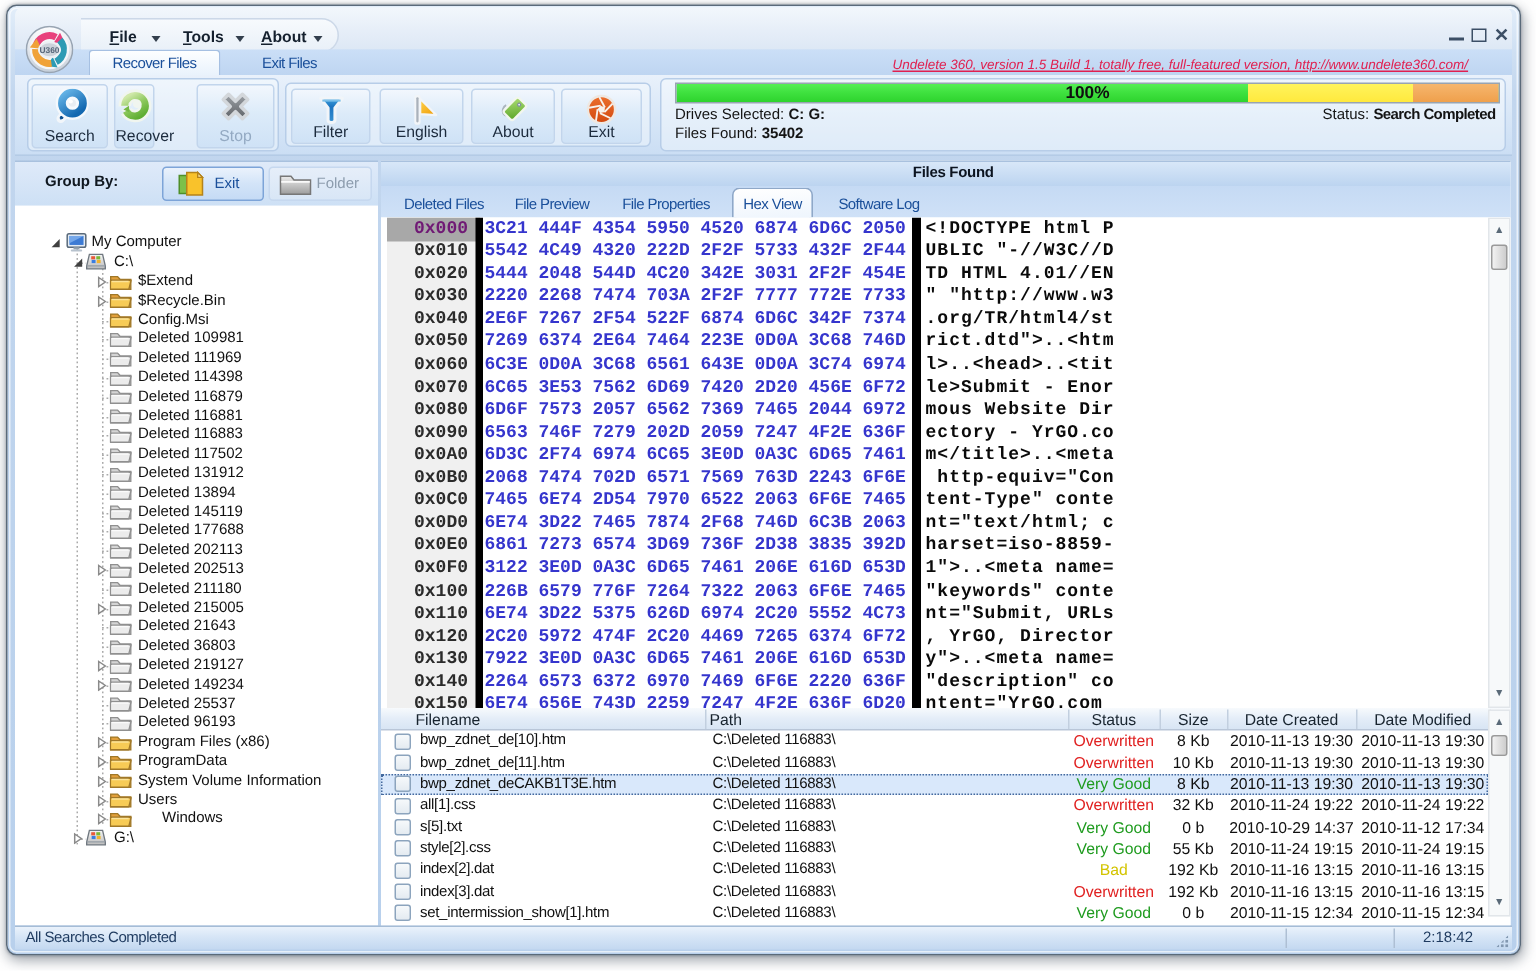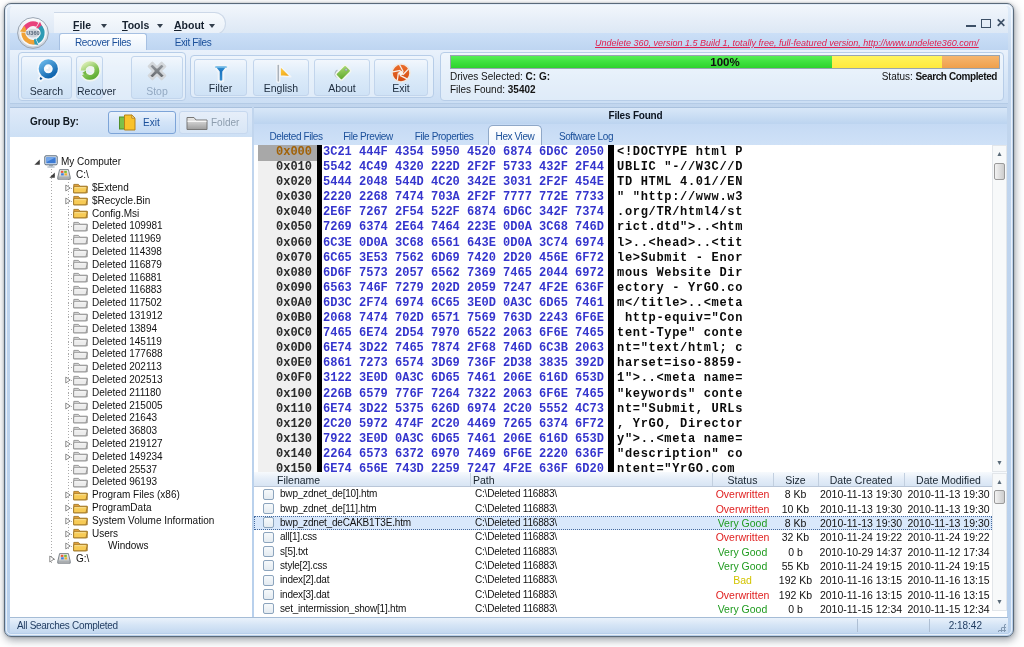--- a/index.html
+++ b/index.html
@@ -587,21 +587,21 @@
 <div class="ab rtab" style="left:262px;width:68px">Deleted Files</div>
 <div class="ab rtab" style="left:336px;width:64px">File Preview</div>
 <div class="ab rtab" style="left:408px;width:72px">File Properties</div>
 <div class="ab rtab" style="left:488px;width:54px">Hex View</div>
 <div class="ab rtab" style="left:552px;width:68px">Software Log</div>
 <div class="ab hexarea">
     <div class="offcol"></div>
     <div class="offsel"></div>
     <div class="vbar1"></div>
     <div class="vbar2"></div>
-    <pre class="hx" style="left:14px;width:44px;text-align:right;color:#2b2b2b"><span style="color:#a16207">0x000</span>
+    <pre class="hx" style="left:14px;width:44px;text-align:right;color:#2b2b2b"><span style="color:#701a75">0x000</span>
 0x010
 0x020
 0x030
 0x040
 0x050
 0x060
 0x070
 0x080
 0x090
 0x0A0

